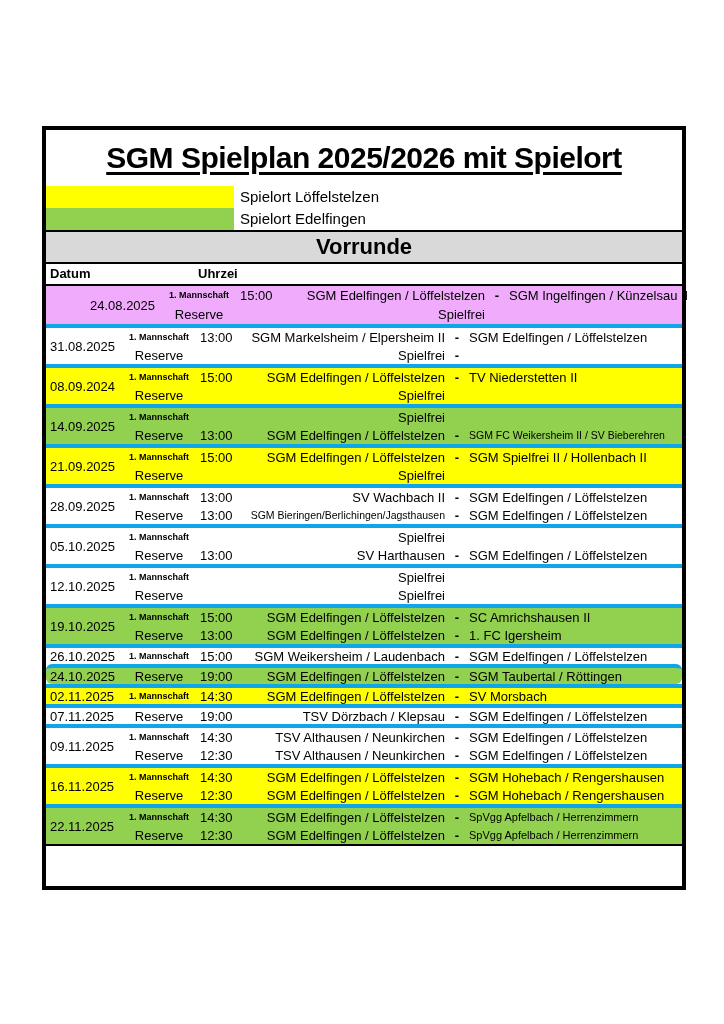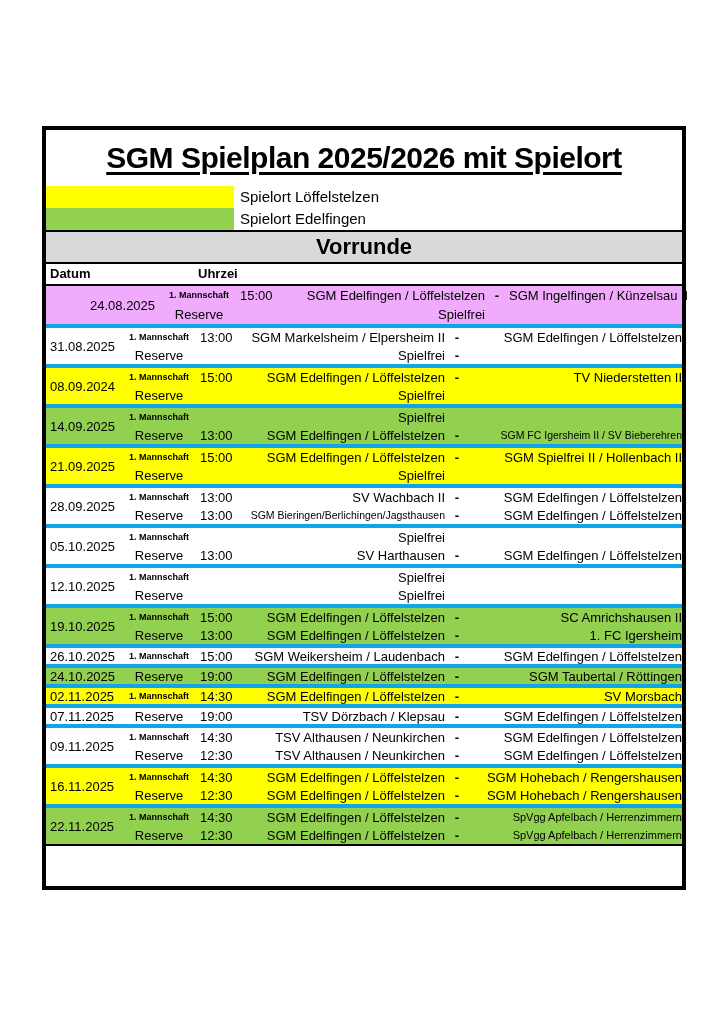--- a/index.html
+++ b/index.html
@@ -50,21 +50,21 @@
   .line {
     flex:1; display:grid; align-items:center;
     grid-template-columns:70px 44px 210px 18px 1fr;
     font-size:13px; line-height:1;
   }
   .team-cell { text-align:center; white-space:nowrap; }
   .team-cell.first { font-size:9px; font-weight:bold; }
   .time-cell { text-align:left; padding-left:6px; }
   .home-cell { text-align:right; padding-right:3px; white-space:nowrap; }
   .sep-cell { text-align:center; font-weight:bold; }
-  .away-cell { text-align:right; padding-left:3px; white-space:nowrap; }
+  .away-cell { text-align:left; padding-left:3px; white-space:nowrap; }
   .small-txt { font-size:10.5px; }
   .mid-txt { font-size:11px; }
 
   .filler-row { flex:1; border-top:2px solid #000; background:#fff; }
 </style>
 </head>
 <body>
 
 <div class="sheet">
   <div class="plan-table">
@@ -155,21 +155,21 @@
               <div class="time-cell"></div>
               <div class="home-cell">Spielfrei</div>
               <div class="sep-cell"></div>
               <div class="away-cell"></div>
             </div>
             <div class="line">
               <div class="team-cell ">Reserve</div>
               <div class="time-cell">13:00</div>
               <div class="home-cell">SGM Edelfingen / Löffelstelzen</div>
               <div class="sep-cell">-</div>
-              <div class="away-cell small-txt">SGM FC Igersheim II / SV Bieberehren</div>
+              <div class="away-cell small-txt">SGM FC Weikersheim II / SV Bieberehren</div>
             </div>
           </div>
         </div><div class="group h2" style="background: rgb(255, 255, 0);">
           <div class="date-cell">21.09.2025</div>
           <div class="lines">
             <div class="line">
               <div class="team-cell first">1. Mannschaft</div>
               <div class="time-cell">15:00</div>
               <div class="home-cell">SGM Edelfingen / Löffelstelzen</div>
               <div class="sep-cell">-</div>
@@ -259,21 +259,21 @@
           <div class="date-cell">26.10.2025</div>
           <div class="lines">
             <div class="line">
               <div class="team-cell first">1. Mannschaft</div>
               <div class="time-cell">15:00</div>
               <div class="home-cell">SGM Weikersheim / Laudenbach</div>
               <div class="sep-cell">-</div>
               <div class="away-cell">SGM Edelfingen / Löffelstelzen</div>
             </div>
           </div>
-        </div><div class="group h1" style="background: rgb(146, 208, 80);">
+        </div><div class="group h1" style="background: rgb(146, 208, 80); border-radius: 6px;">
           <div class="date-cell">24.10.2025</div>
           <div class="lines">
             <div class="line">
               <div class="team-cell ">Reserve</div>
               <div class="time-cell">19:00</div>
               <div class="home-cell">SGM Edelfingen / Löffelstelzen</div>
               <div class="sep-cell">-</div>
               <div class="away-cell">SGM Taubertal / Röttingen</div>
             </div>
           </div>

